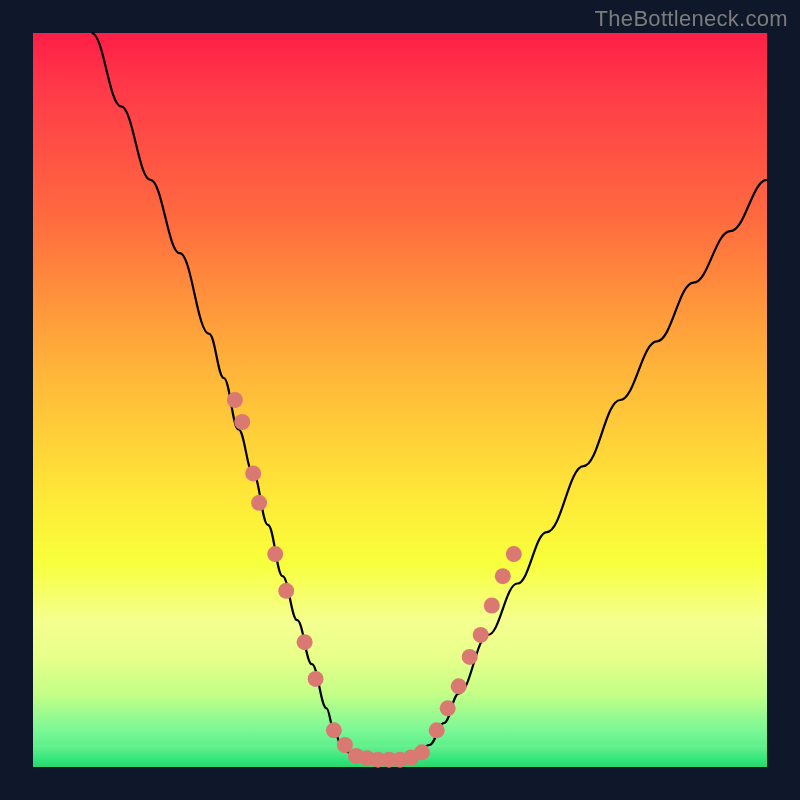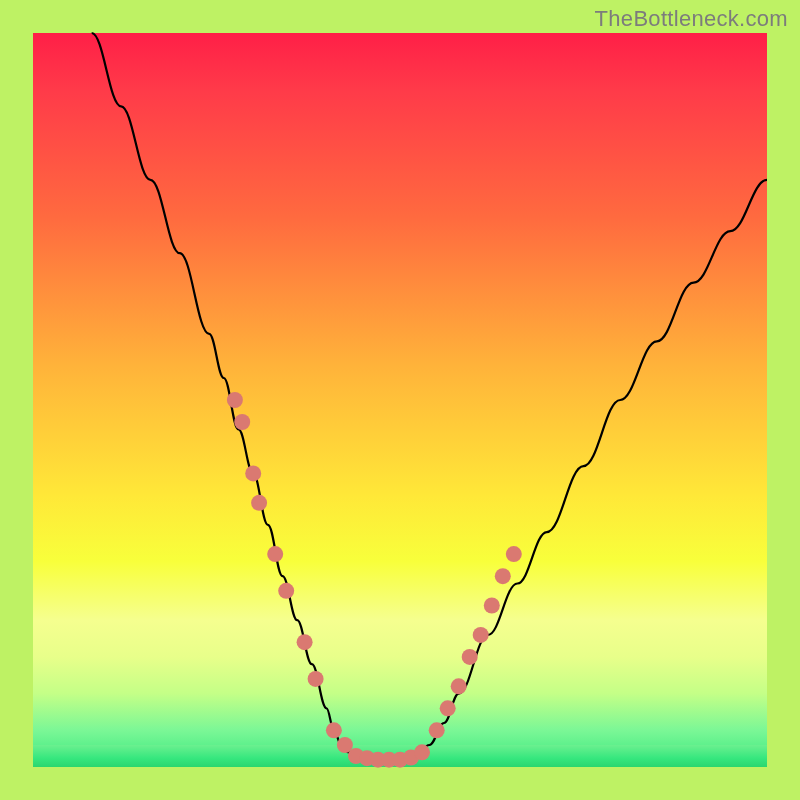--- a/index.html
+++ b/index.html
@@ -10,21 +10,21 @@
     overflow: hidden;
     background: #000;
     font-family: Arial, Helvetica, sans-serif;
   }
   .frame {
     position: absolute;
     top: 0;
     left: 0;
     width: 800px;
     height: 800px;
-    background: #bef264;
+    background: #0f172a;
   }
   .plot-area {
     position: absolute;
     top: 33px;
     left: 33px;
     width: 734px;
     height: 734px;
     background: linear-gradient(to bottom,
       #ff1f47 0%,
       #ff3b49 8%,

